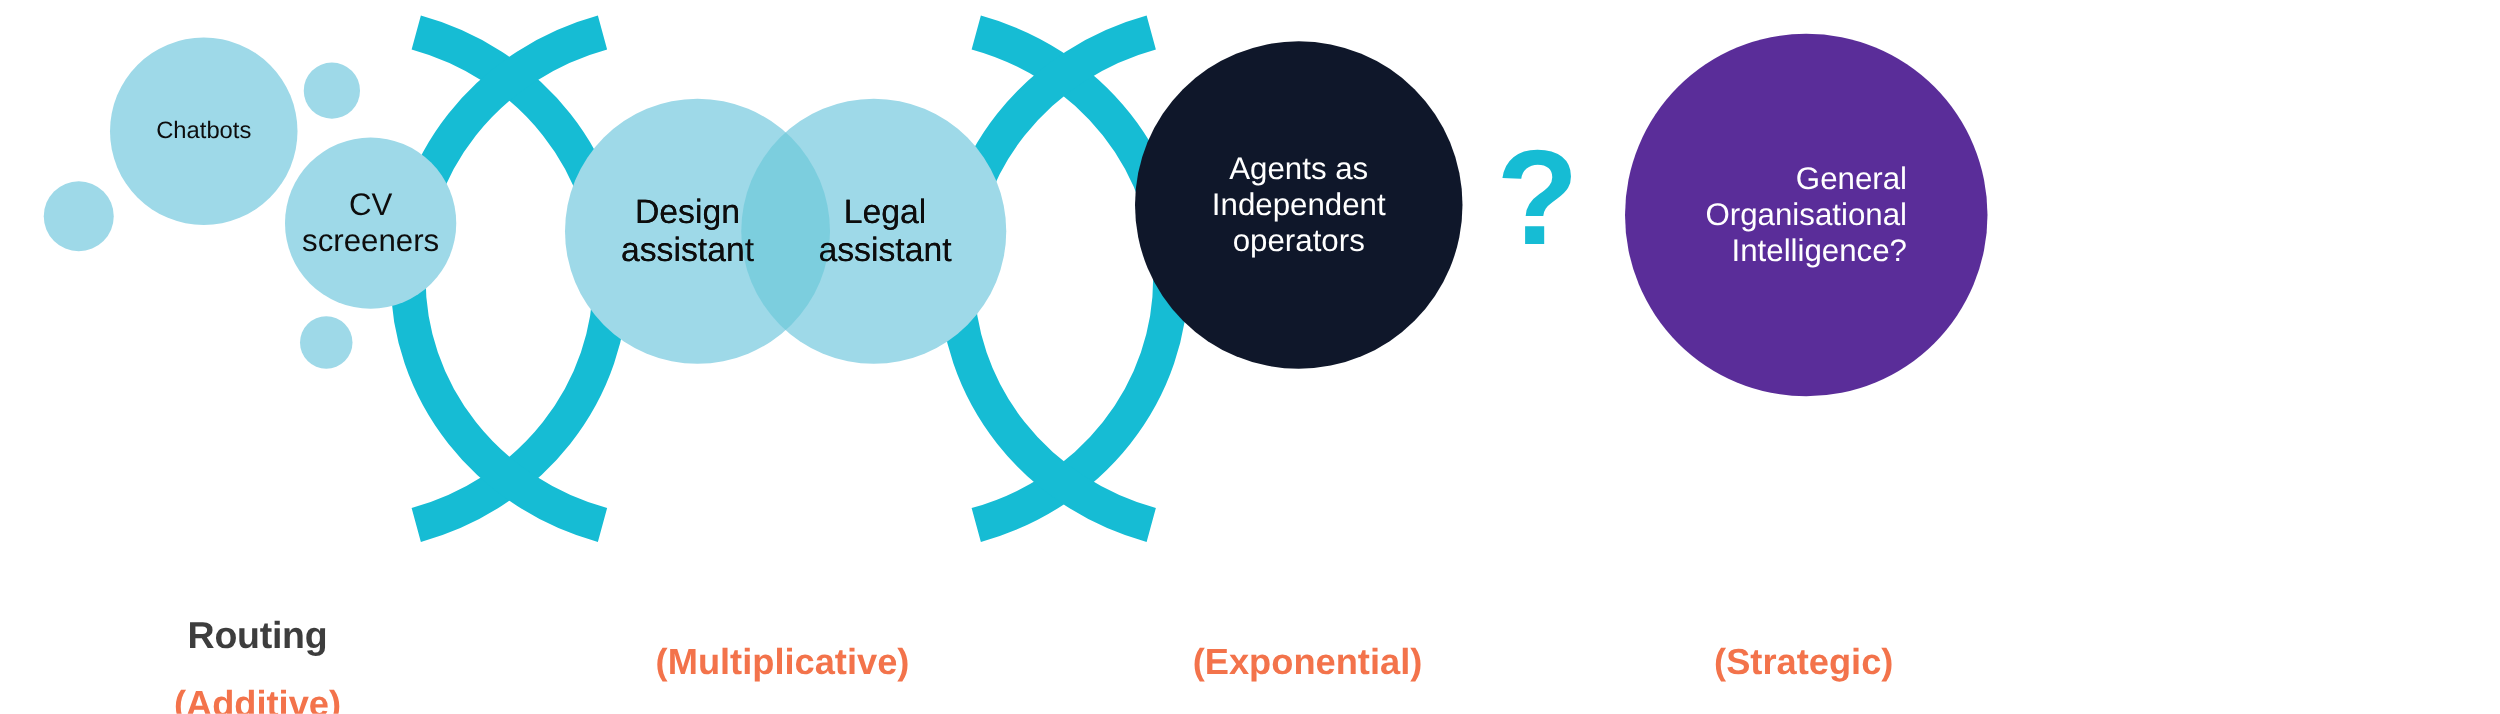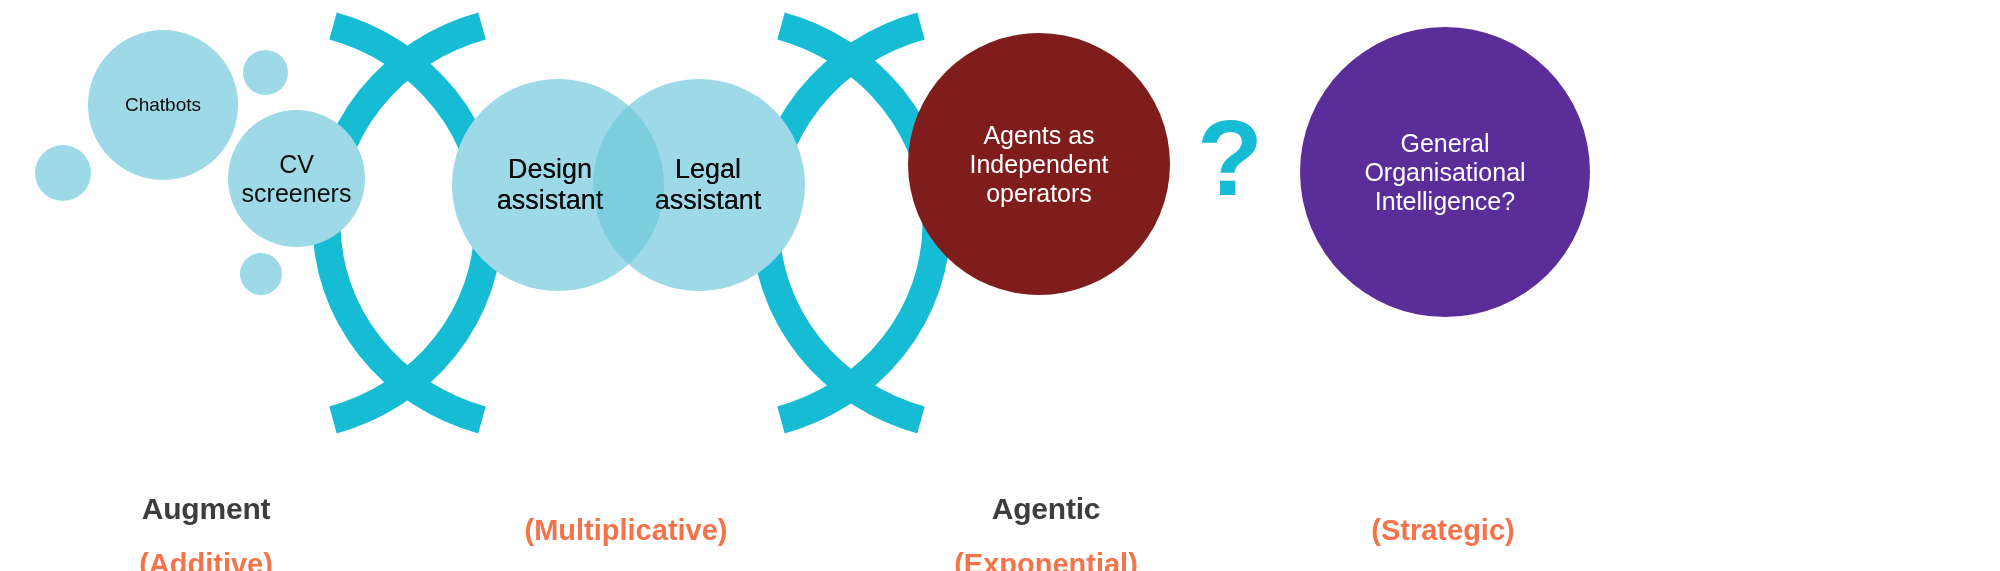--- a/index.html
+++ b/index.html
@@ -30,21 +30,21 @@
   .circ {
     position: absolute;
     border-radius: 50%;
     display: flex;
     align-items: center;
     justify-content: center;
     text-align: center;
     box-sizing: border-box;
   }
   .circ-light { background: #9ed9e8; }
-  .circ-solid { background: #7f1d1d; }
+  .circ-solid { background: #0f172a; }
   .circ-purple { background: #5a2d99; }
 
   .circ-label {
     line-height: 1.16;
     white-space: pre-line;
     pointer-events: none;
   }
   .lbl-dark  { color: #0d0d0d; }
   .lbl-white { color: #ffffff; }
 
@@ -149,39 +149,38 @@
       <span class="circ-label lbl-white" style="font-size:25px;">Agents as
 Independent
 operators</span>
     </div>
 
     <div class="qmark" style="left:1197px; top:104px; font-size:108px;">?</div>
   </div>
 
   <div class="layer">
     <div class="circ circ-purple" style="left:1300px; top:27px; width:290px; height:290px;">
-      <span class="circ-label lbl-white" style="font-size:25px;">General
+      <span class="circ-label lbl-white" style="font-size:25px;text-align:right;">General
 Organisational
 Intelligence?</span>
     </div>
   </div>
 
   <div class="layer">
 
     <div class="caption" style="left:206px; top:492px;">
-      <div class="name">Augment</div>
+      <div class="name">Routing</div>
       <div class="sub">(Additive)</div>
     </div>
 
     <div class="caption" style="left:626px; top:492px;">
       <div class="sub">(Multiplicative)</div>
     </div>
 
     <div class="caption" style="left:1046px; top:492px;">
-      <div class="name">Agentic</div>
       <div class="sub">(Exponential)</div>
     </div>
 
     <div class="caption" style="left:1443px; top:492px;">
       <div class="sub">(Strategic)</div>
     </div>
   </div>
 
 </div>
 

